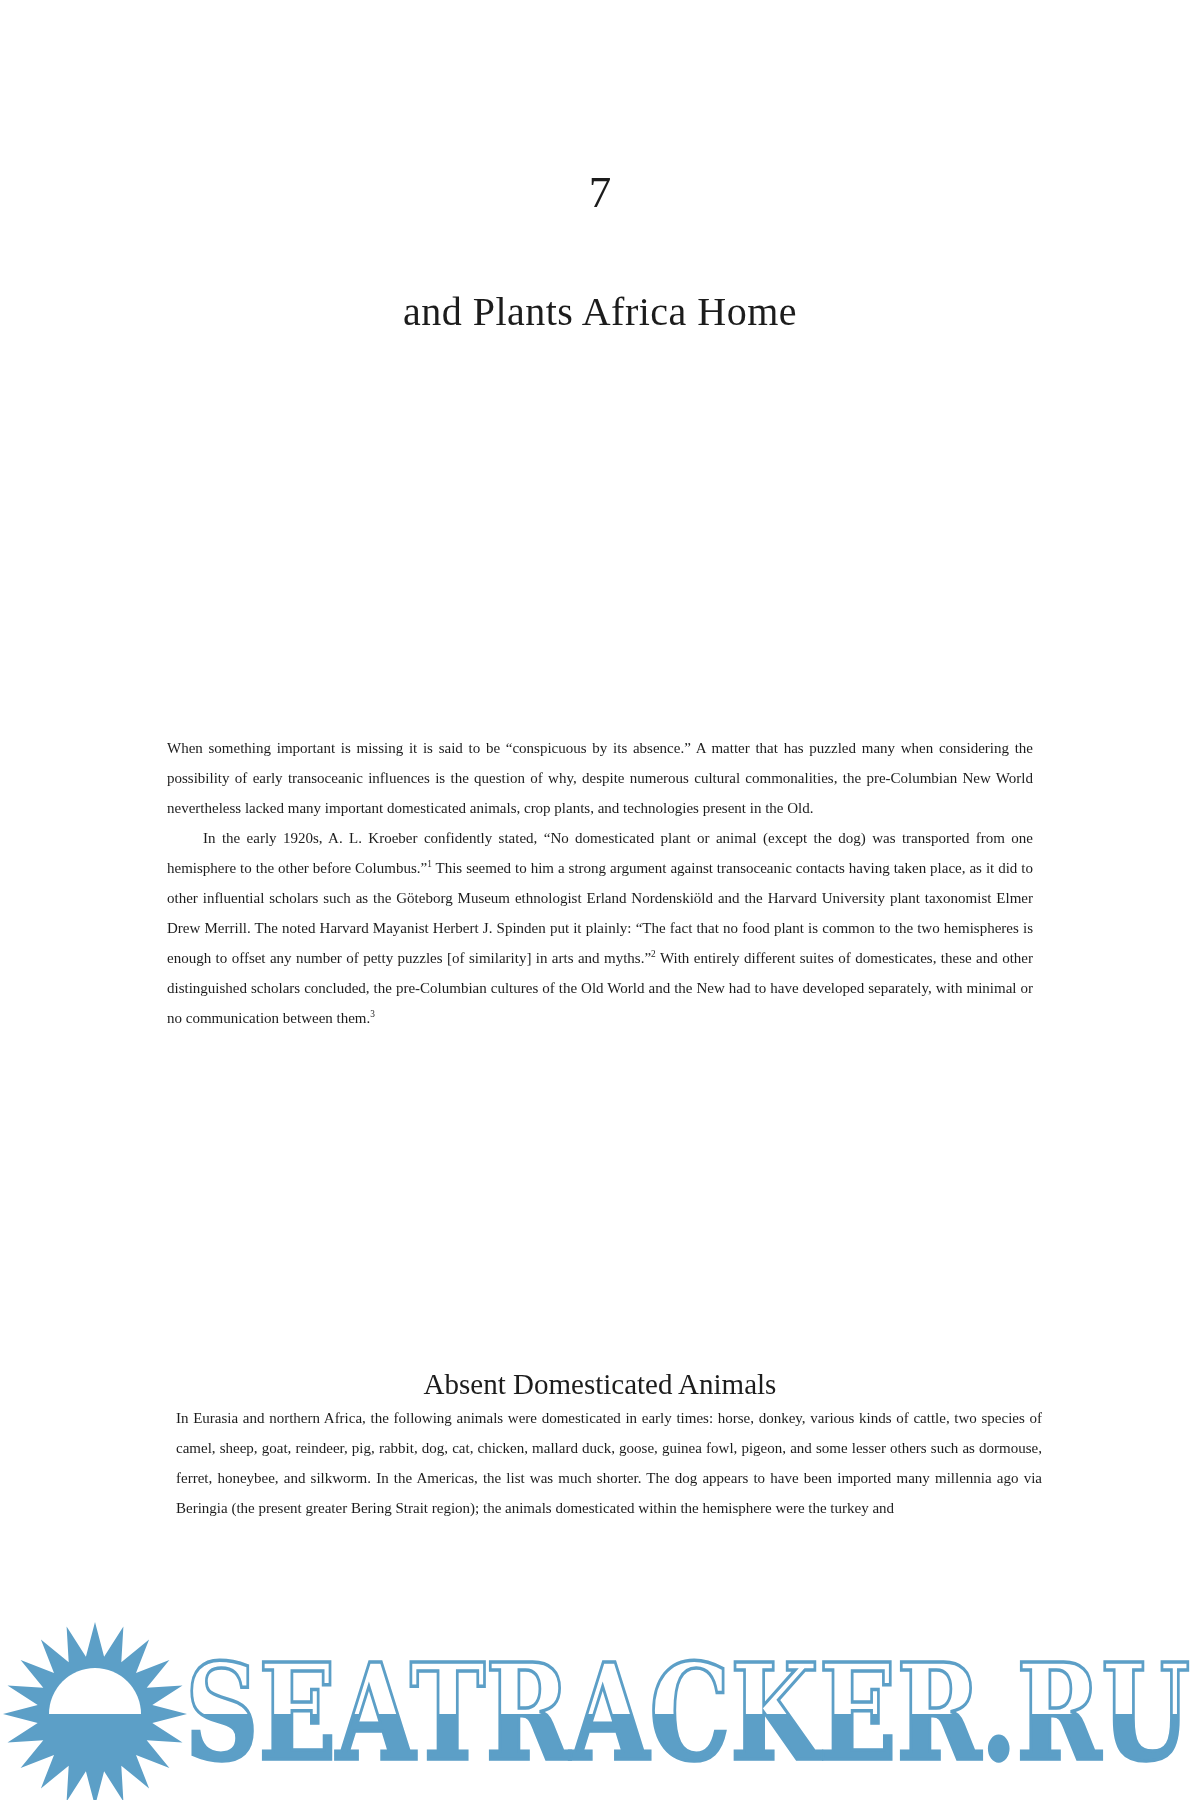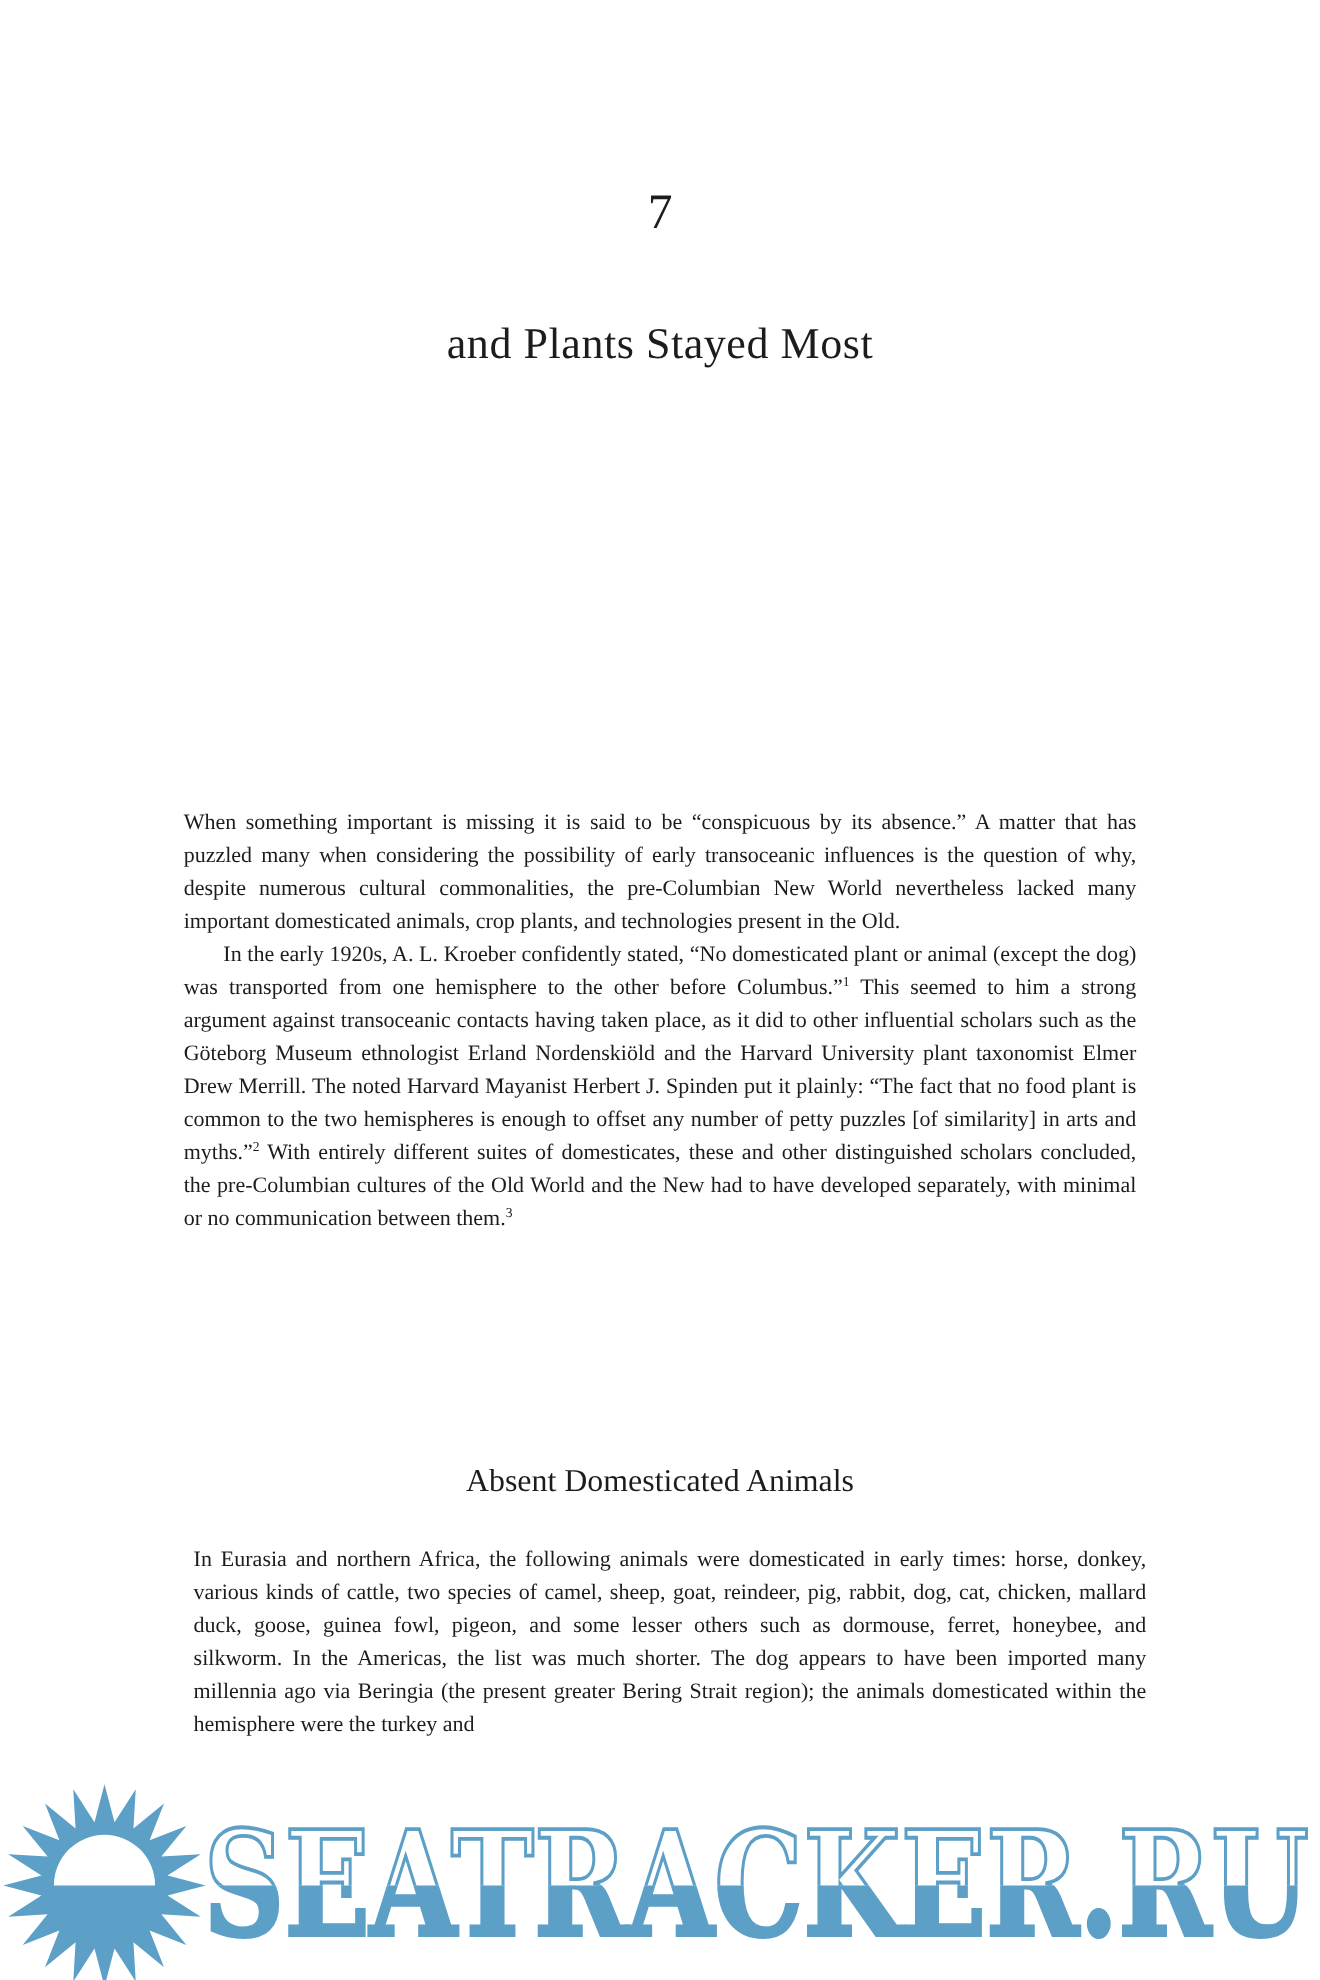--- a/index.html
+++ b/index.html
@@ -32,34 +32,34 @@
     letter-spacing: 0.5px;
   }
 
   
   .intro-block {
     position: absolute;
     top: 733px; left: 167px; width: 866px;
   }
   .section-heading {
     position: absolute;
-    top: 1326px; left: 167px; width: 866px;
+    top: 1364px; left: 167px; width: 866px;
     margin: 0;
     text-align: center;
     font-size: 29px;
     line-height: 40px;
     font-weight: 400;
   }
   .section-block {
     position: absolute;
     top: 1403px; left: 176px; width: 866px;
   }
   .body-para {
     margin: 0;
-    font-size: 20px;
+    font-size: 15px;
     line-height: 30px;
     text-align: justify;
   }
   .body-para.indent { text-indent: 36px; }
   .body-para sup {
     font-size: 0.62em;
     line-height: 0;
     vertical-align: super;
   }
 
@@ -75,21 +75,21 @@
 </style>
 </head>
 <body>
 
 <div class="page">
 
   <div class="chapter-head">
     <div class="chapter-number">7</div>
     <h1 class="chapter-title">
       <br>
-      <span>and Plants Stayed Most</span>
+      <span>and Plants Africa Home</span>
     </h1>
   </div>
 
   <div class="intro-block">
       <p class="body-para">When something important is missing it is said to be “conspicuous by its absence.” A matter that has puzzled many when considering the possibility of early transoceanic influences is the question of why, despite numerous cultural commonalities, the pre-Columbian New World nevertheless lacked many important domesticated animals, crop plants, and technologies present in the Old.</p>
       <p class="body-para indent">In the early 1920s, A. L. Kroeber confidently stated, “No domesticated plant or animal (except the dog) was transported from one hemisphere to the other before Columbus.”<sup>1</sup> This seemed to him a strong argument against transoceanic contacts having taken place, as it did to other influential scholars such as the Göteborg Museum ethnologist Erland Nordenskiöld and the Harvard University plant taxonomist Elmer Drew Merrill. The noted Harvard Mayanist Herbert J. Spinden put it plainly: “The fact that no food plant is common to the two hemispheres is enough to offset any number of petty puzzles [of similarity] in arts and myths.”<sup>2</sup> With entirely different suites of domesticates, these and other distinguished scholars concluded, the pre-Columbian cultures of the Old World and the New had to have developed separately, with minimal or no communication between them.<sup>3</sup></p>
     </div>
 
   <h2 class="section-heading">Absent Domesticated Animals</h2>
 

